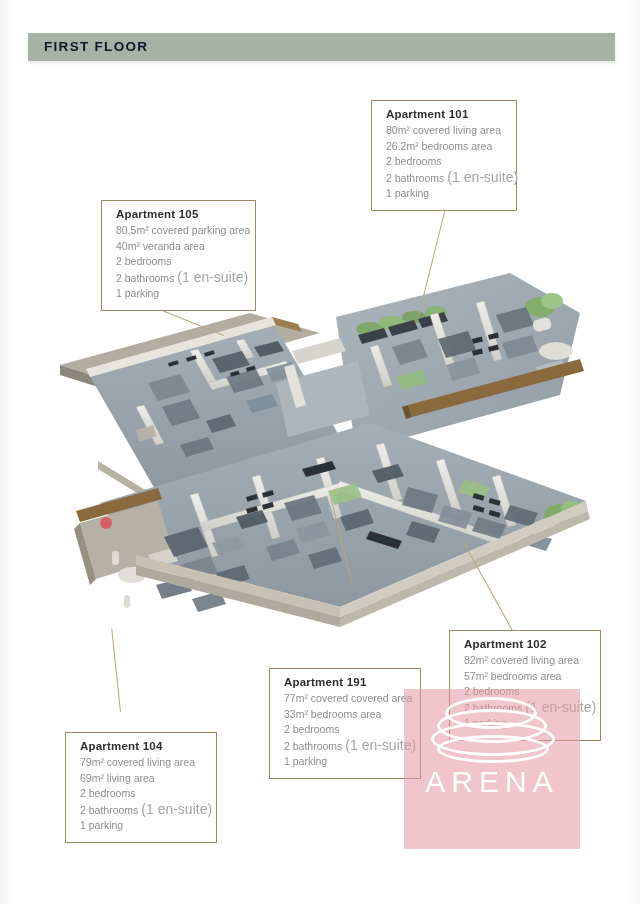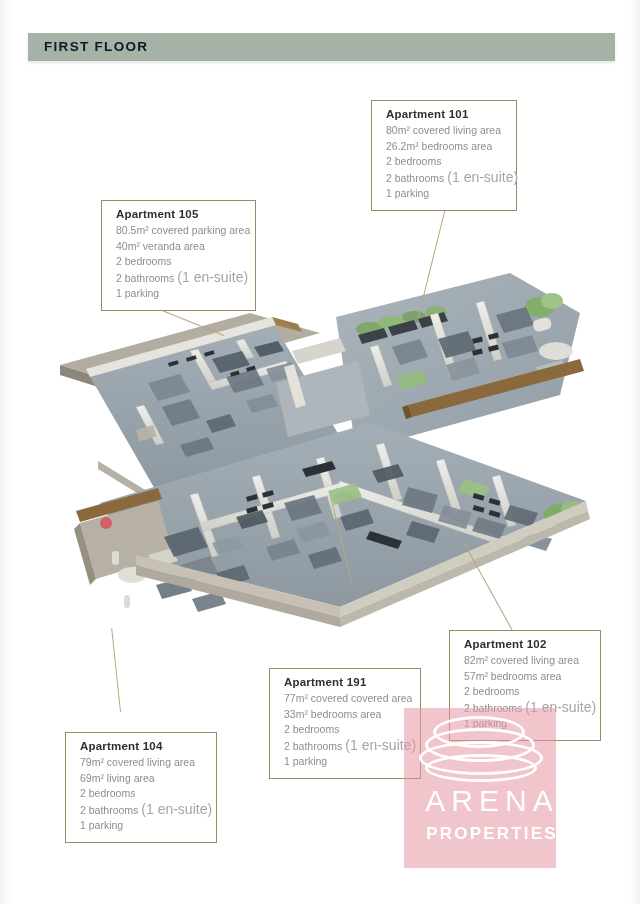--- a/index.html
+++ b/index.html
@@ -96,22 +96,22 @@
     background: #b9a77f;
     transform-origin: 0 0;
     z-index: 30;
     height: 1.3px;
   }
 
   
   #logo-watermark {
     position: absolute;
     left: 404px;
-    top: 708px;
-    width: 152px;
+    top: 689px;
+    width: 176px;
     height: 160px;
     background: rgba(228, 150, 160, 0.55);
     z-index: 50;
     overflow: hidden;
   }
   .logo-rings {
     position: absolute;
     left: 50%;
     top: 8px;
     transform: translateX(-50%);
@@ -412,16 +412,15 @@
   </div>
 
   <div id="logo-watermark">
     <div class="logo-rings">
       <div class="ring" style="top:0px;  left:14px; width:86px; height:26px;"></div>
       <div class="ring" style="top:12px; left:6px;  width:104px; height:28px;"></div>
       <div class="ring" style="top:25px; left:0px;  width:118px; height:28px;"></div>
       <div class="ring" style="top:38px; left:6px;  width:106px; height:22px;"></div>
     </div>
     <div class="logo-arena">ARENA</div>
-    <div class="logo-props">PROPERTIES</div>
   </div>
 
 </div>
 
 </body></html>

